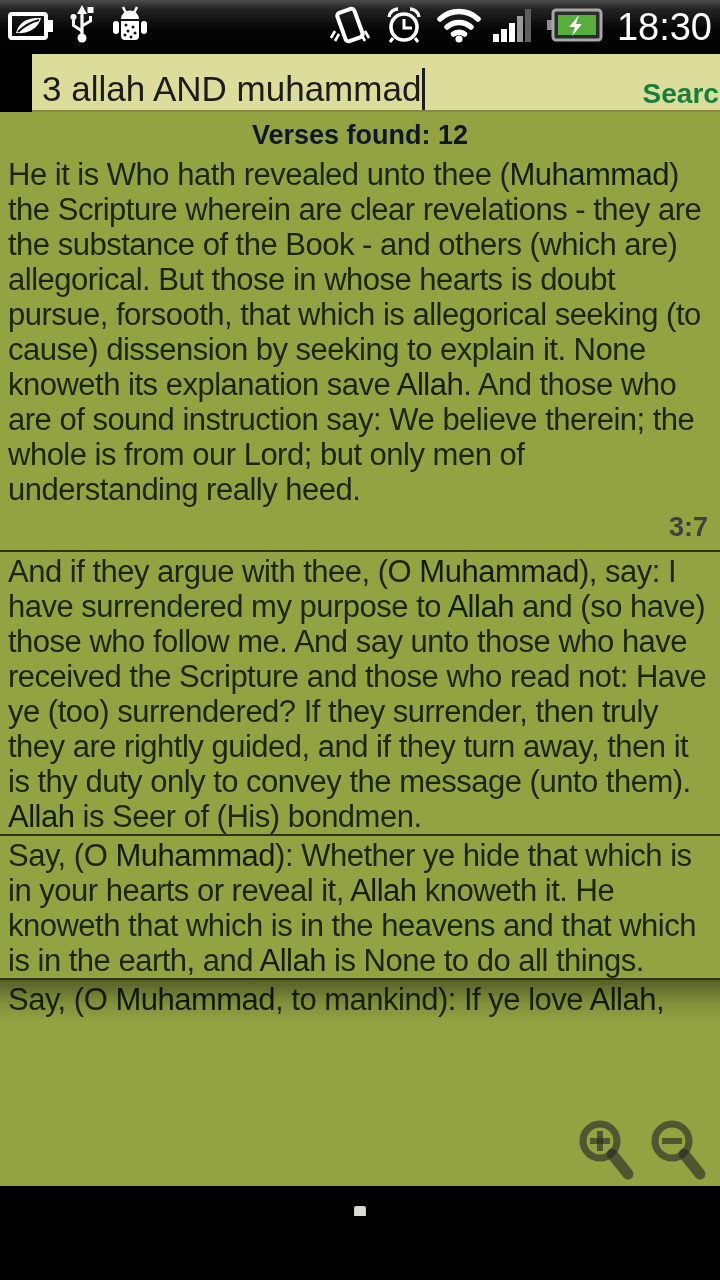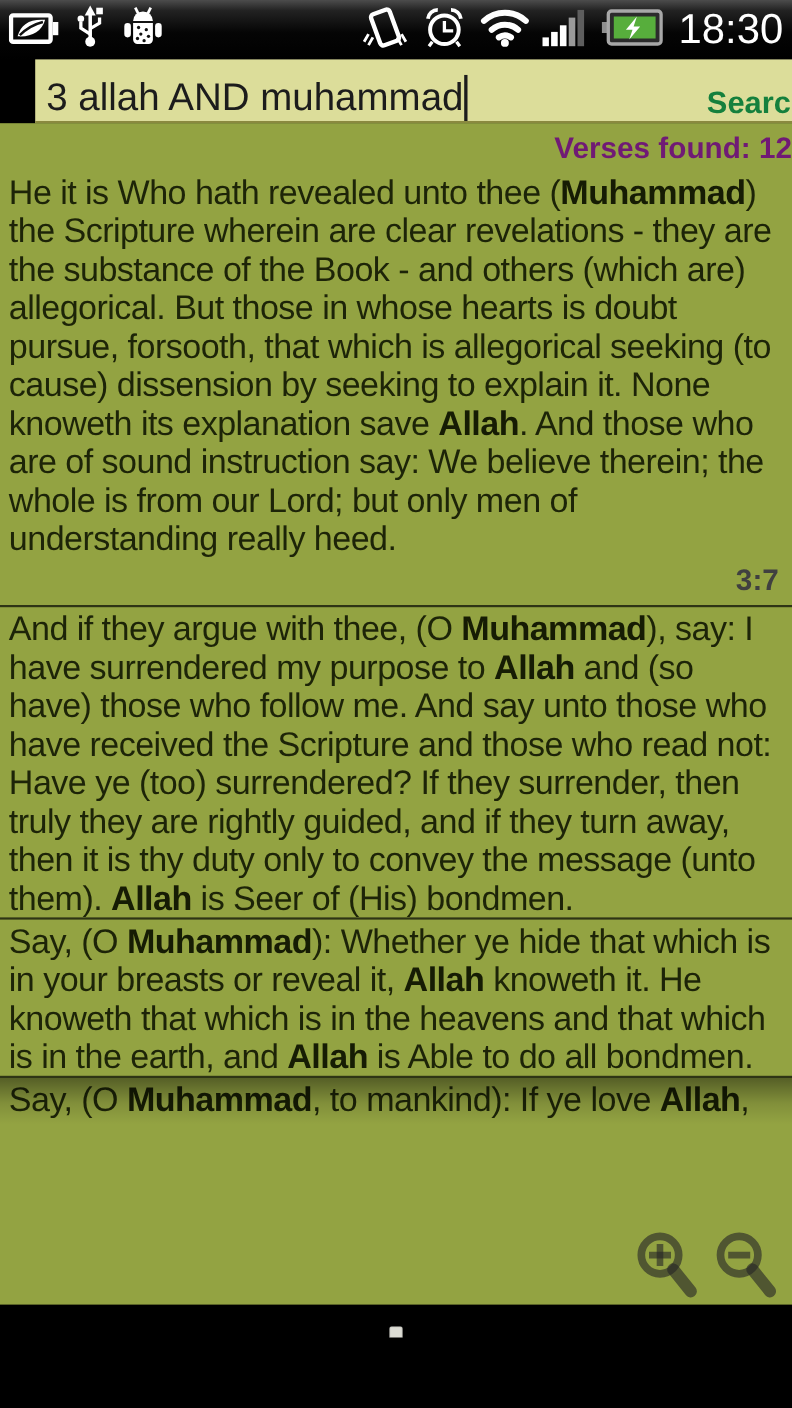--- a/index.html
+++ b/index.html
@@ -27,26 +27,26 @@
   .search-input { flex:1; font-size:35px; color:#1c1c1c; white-space:nowrap; overflow:hidden; display:flex; align-items:center; }
   .cursor { display:inline-block; width:3px; height:42px; background:#1c1c1c; margin-left:1px; }
   .search-button { font-size:28px; font-weight:bold; color:#15803d; padding:0 6px; }
 
   
   .results {
     position:relative; width:100%; height:1074px;
     background:#93a342; overflow:hidden;
   }
   .results-header {
-    text-align:right; color:#701a75; font-weight:bold; font-size:27px;
+    text-align:center; color:#0f172a; font-weight:bold; font-size:27px;
     padding:8px 0 4px;
   }
   .verse { padding:2px 8px 0; border-bottom:2px solid #2e3415; }
   .verse-text { font-size:31px; line-height:35px; color:#1d2408; letter-spacing:-0.5px; }
-  .verse-text b { font-weight:bold; color:#161c04; }
+  .verse-text b { font-weight:normal; color:#161c04; }
   .verse-ref { text-align:right; color:#404040; font-weight:bold; font-size:27px; padding:5px 4px 7px; }
   .verse.clipped { height:42px; overflow:hidden; border-bottom:none; position:relative; }
   .clip-shadow {
     position:absolute; left:0; top:0; right:0; height:42px; pointer-events:none;
     background:linear-gradient(180deg, rgba(0,0,0,0.42) 0%, rgba(0,0,0,0.12) 55%, rgba(0,0,0,0) 100%);
   }
 
   
   .zoom-controls { position:absolute; right:6px; bottom:0; display:flex; }
   .zoom-btn { width:72px; height:72px; }
@@ -161,21 +161,21 @@
     <div class="verse">
       <div class="verse-text"><span>He it is Who hath revealed unto thee (</span><b>Muhammad</b><span>) the Scripture wherein are clear revelations - they are the substance of the Book - and others (which are) allegorical. But those in whose hearts is doubt pursue, forsooth, that which is allegorical seeking (to cause) dissension by seeking to explain it. None knoweth its explanation save </span><b>Allah</b><span>. And those who are of sound instruction say: We believe therein; the whole is from our Lord; but only men of understanding really heed.</span></div>
       <div class="verse-ref">3:7</div>
     </div>
 
     <div class="verse">
       <div class="verse-text"><span>And if they argue with thee, (O </span><b>Muhammad</b><span>), say: I have surrendered my purpose to </span><b>Allah</b><span> and (so have) those who follow me. And say unto those who have received the Scripture and those who read not: Have ye (too) surrendered? If they surrender, then truly they are rightly guided, and if they turn away, then it is thy duty only to convey the message (unto them). </span><b>Allah</b><span> is Seer of (His) bondmen.</span></div>
     </div>
 
     <div class="verse">
-      <div class="verse-text"><span>Say, (O </span><b>Muhammad</b><span>): Whether ye hide that which is in your breasts or reveal it, </span><b>Allah</b><span> knoweth it. He knoweth that which is in the heavens and that which is in the earth, and </span><b>Allah</b><span> is Able to do all bondmen.</span></div>
+      <div class="verse-text"><span>Say, (O </span><b>Muhammad</b><span>): Whether ye hide that which is in your hearts or reveal it, </span><b>Allah</b><span> knoweth it. He knoweth that which is in the heavens and that which is in the earth, and </span><b>Allah</b><span> is None to do all things.</span></div>
     </div>
 
     <div class="verse clipped">
       <div class="verse-text"><span>Say, (O </span><b>Muhammad</b><span>, to mankind): If ye love </span><b>Allah</b><span>,</span></div>
       <div class="clip-shadow"></div>
     </div>
 
     <div class="zoom-controls">
       <div class="zoom-btn">
         <svg width="72" height="72" viewBox="0 0 72 72">

